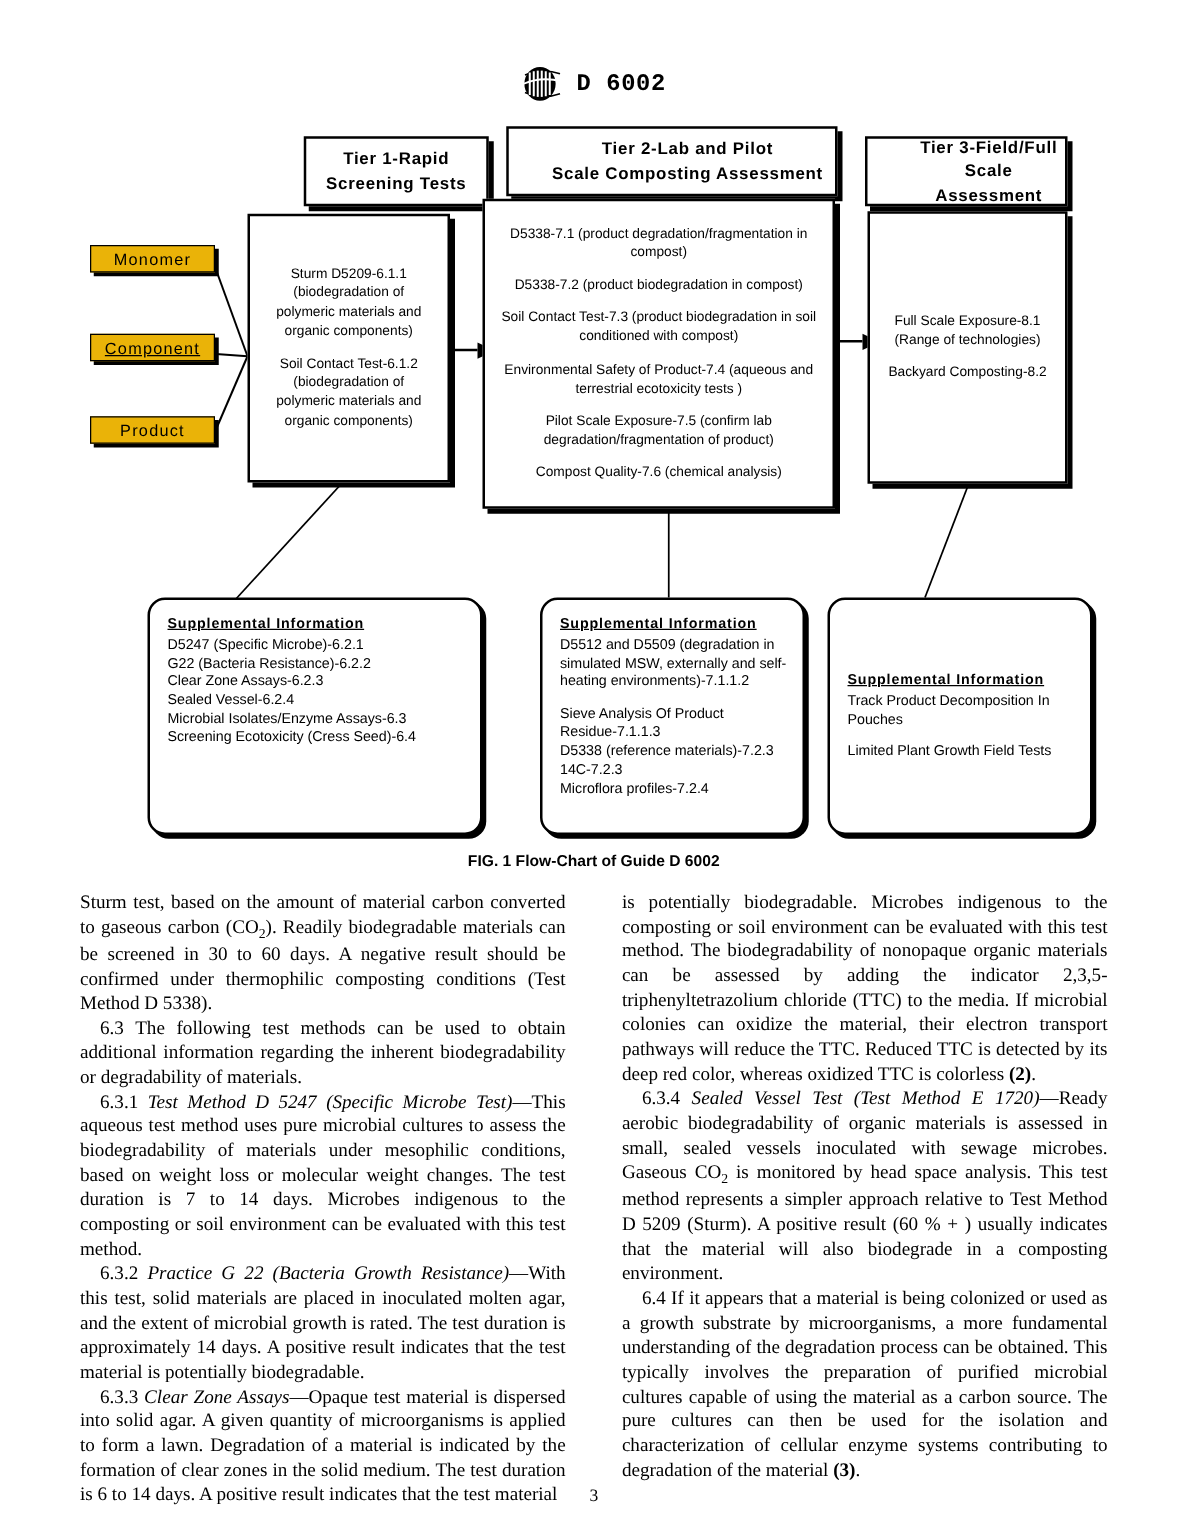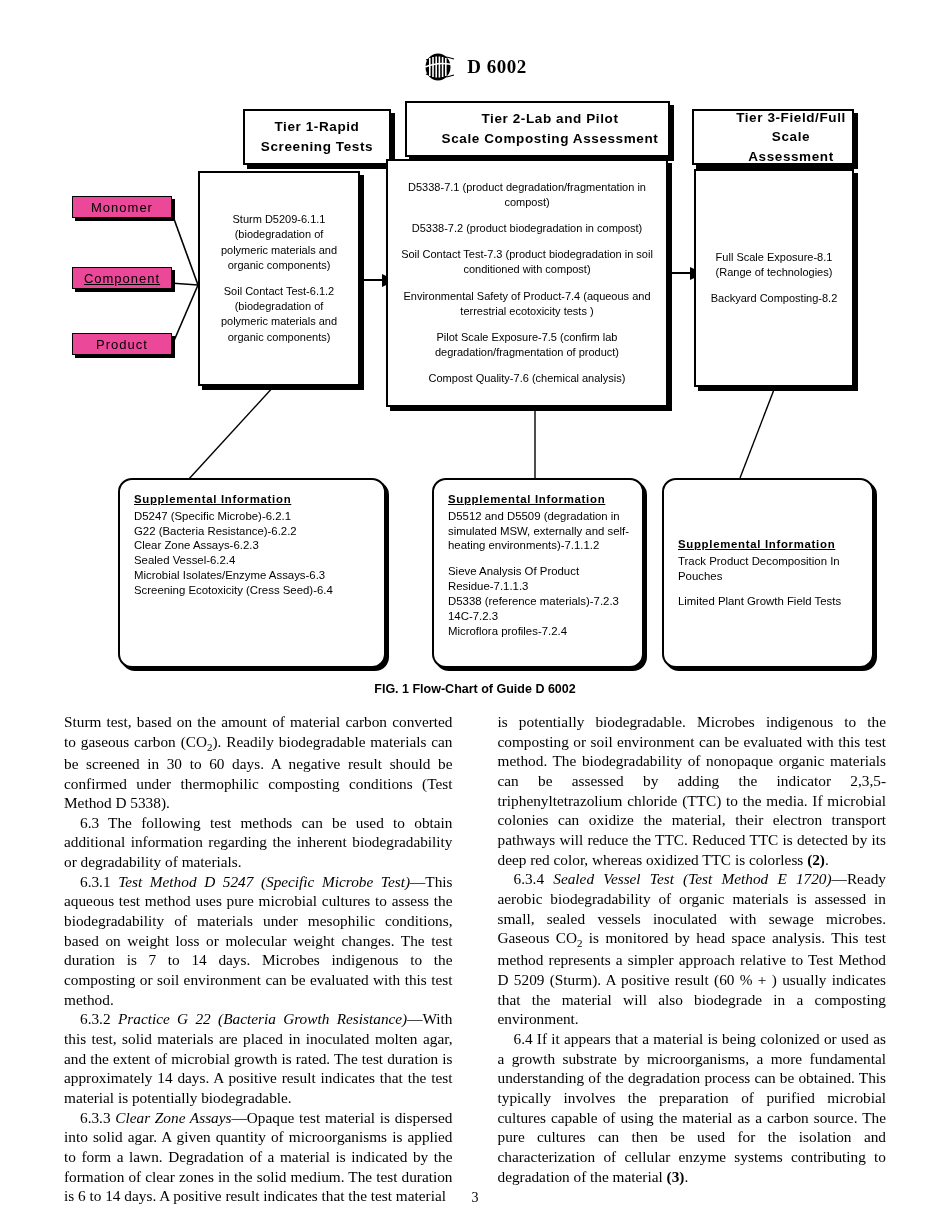--- a/index.html
+++ b/index.html
@@ -19,21 +19,21 @@
     position: absolute;
     top: 52px; left: 0; width: 950px;
     display: flex; align-items: center; justify-content: center;
     gap: 10px;
   }
   .astm-logo {
     width: 34px; height: 30px;
     position: relative;
   }
   .astm-title {
-    font-family: Liberation Serif, serif;
+    font-family: Liberation Mono, monospace;
     font-weight: bold;
     font-size: 19px;
     letter-spacing: 0.5px;
   }
 
   
   .figure {
     position: absolute;
     top: 95px; left: 0;
     width: 950px; height: 600px;
@@ -45,21 +45,21 @@
     background: #fff;
     border: 2px solid #000;
     box-shadow: 4px 4px 0 0 #000;
   }
   .box.round {
     border-radius: 14px;
     box-shadow: 3px 3px 0 0 #000;
   }
   .small-box {
     position: absolute;
-    background: #ec4899;
+    background: #eab308;
     border: 1.5px solid #000;
     box-shadow: 3px 3px 0 0 #000;
     font-family: "Liberation Sans", sans-serif;
     font-size: 13px;
     letter-spacing: 1px;
     display: flex;
     align-items: center;
     justify-content: center;
   }
   .tier-head {

